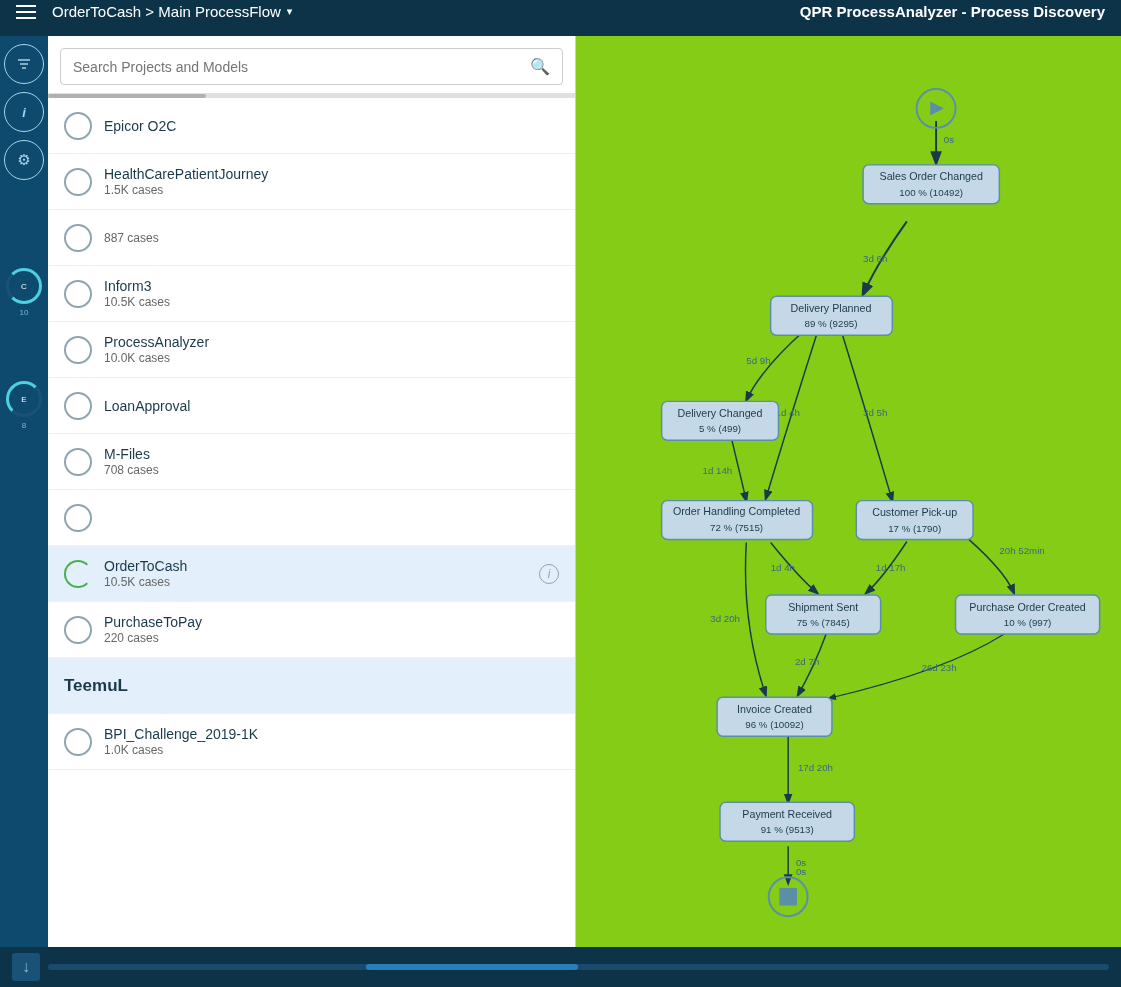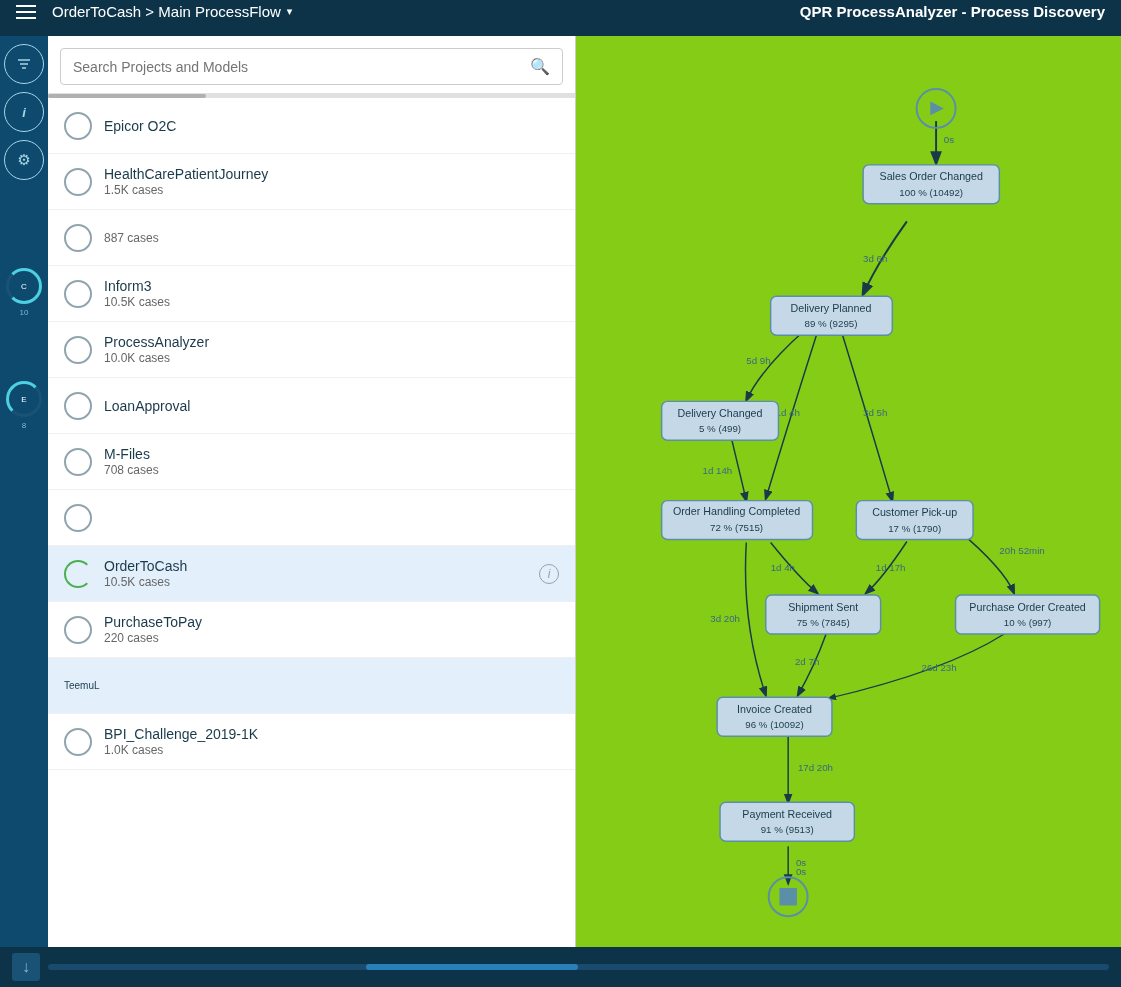--- a/index.html
+++ b/index.html
@@ -310,21 +310,21 @@
       </div>
         <div class="project-item">
         <div style="width:28px; height:28px; border-radius:50%; border: 2.5px solid #90a4ae; display:flex; align-items:center; justify-content:center; flex-shrink:0;"></div>
         <div class="project-info">
           <div class="project-name">PurchaseToPay</div>
           <div class="project-cases">220 cases</div>
         </div>
 
       </div>
         <div class="project-item section-header">
-          <span style="font-size:10px; color:#1a3a4a; font-weight:400;">TeemuL</span>
+          <span style="font-size:17px; color:#1a3a4a; font-weight:700;">TeemuL</span>
         </div>
         <div class="project-item">
         <div style="width:28px; height:28px; border-radius:50%; border: 2.5px solid #90a4ae; display:flex; align-items:center; justify-content:center; flex-shrink:0;"></div>
         <div class="project-info">
           <div class="project-name">BPI_Challenge_2019-1K</div>
           <div class="project-cases">1.0K cases</div>
         </div>
 
       </div>
       </div>

